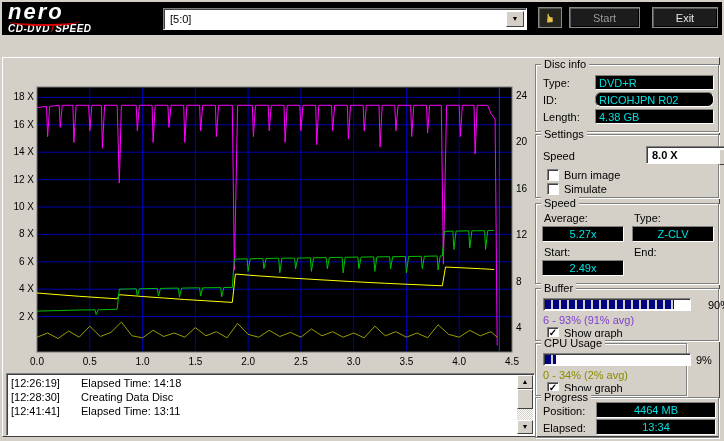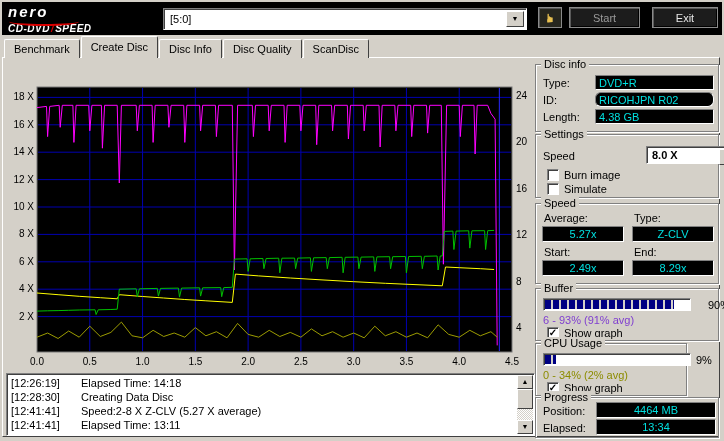--- a/index.html
+++ b/index.html
@@ -1,21 +1,21 @@
 <!DOCTYPE html>
 <html style="--value-text: #00e0e0; --buffer-text: #8040d0; --cpu-text: #8c8c00; --progress-fill: #000082;"><head>
 <meta charset="utf-8">
 <style>
   html,body{margin:0;padding:0;}
   body{width:724px;height:441px;font-family:"Liberation Sans",sans-serif;background:#808080;}
   .window{position:relative;width:724px;height:441px;background:#d4d0c8;box-sizing:border-box;overflow:hidden;}
   
   .titlebar{position:absolute;left:2px;top:2px;width:720px;height:33px;background:#000;}
   .logo{position:absolute;left:6px;top:1px;width:140px;height:31px;color:#fff;}
-  .logo-nero{font-style:italic;font-weight:bold;font-size:15px;line-height:18px;letter-spacing:2px;}
+  .logo-nero{font-style:italic;font-weight:bold;font-size:22px;line-height:18px;letter-spacing:2px;}
   .logo-swoosh{position:absolute;left:1px;top:14px;width:70px;height:7px;border-bottom:2px solid #d80000;border-radius:0 0 100% 100%;}
   .logo-sub{font-style:italic;font-weight:bold;font-size:10px;line-height:11px;margin-top:2px;letter-spacing:0.5px;}
   .logo-slash{color:#d80000;font-weight:bold;padding:0 1px;}
   .drive-combo{position:absolute;left:161px;top:6px;width:362px;height:20px;background:#fff;border-top:1px solid #808080;border-left:1px solid #808080;border-bottom:1px solid #fff;border-right:1px solid #fff;box-shadow:inset 1px 1px 0 #404040;font-size:11px;line-height:18px;color:#000;}
   .combo-bus{position:absolute;left:6px;top:1px;}
   .combo-name{position:absolute;left:64px;top:1px;white-space:nowrap;}
   .combo-btn{position:absolute;right:2px;top:2px;width:16px;height:14px;background:#d4d0c8;border-top:1px solid #fff;border-left:1px solid #fff;border-bottom:1px solid #404040;border-right:1px solid #404040;font-size:7px;line-height:13px;text-align:center;color:#000;}
   .hand-btn{position:absolute;left:536px;top:5px;width:24px;height:21px;background:#26261e;border:1px solid #8a8a8a;box-shadow:inset 1px 1px 0 #555;color:#e8c050;font-size:12px;line-height:18px;text-align:center;padding:0;}
   .hand-glyph{display:inline-block;transform:rotate(-90deg);}
   .dark-btn{position:absolute;top:5px;height:21px;background:#1c1c1c;border:1px solid #8a8a8a;box-shadow:inset 1px 1px 0 #5a5a5a, inset -1px -1px 0 #000;font-size:11px;font-family:"Liberation Sans",sans-serif;}
@@ -65,23 +65,20 @@
     </div>
     <div class="drive-combo">
       <span class="combo-bus">[5:0]</span>
       <span class="combo-btn">▼</span>
     </div>
     <button class="hand-btn"><span class="hand-glyph">☛</span></button>
     <button class="dark-btn start">Start</button>
     <button class="dark-btn exit">Exit</button>
   </div>
 
-  <div class="tabbar">
-    <span class="tab">Benchmark</span><span class="tab active">Create Disc</span><span class="tab">Disc Info</span><span class="tab">Disc Quality</span><span class="tab">ScanDisc</span>
-  </div>
 
   <div class="page">
 
     <svg id="chart-svg" width="528" height="286">
         <rect x="31" y="2" width="475" height="265" fill="#000000" stroke="#787878" stroke-width="1"></rect>
         <text x="31" y="280" text-anchor="middle" font-size="10" font-family="Liberation Sans, sans-serif" fill="#000">0.0</text>
         <line x1="83.77777777777777" y1="3" x2="83.77777777777777" y2="266" stroke="#0000b0" stroke-width="1"></line>
         <text x="83.77777777777777" y="280" text-anchor="middle" font-size="10" font-family="Liberation Sans, sans-serif" fill="#000">0.5</text>
         <line x1="136.55555555555554" y1="3" x2="136.55555555555554" y2="266" stroke="#0000b0" stroke-width="1"></line>
         <text x="136.55555555555554" y="280" text-anchor="middle" font-size="10" font-family="Liberation Sans, sans-serif" fill="#000">1.0</text>
@@ -154,21 +151,20 @@
 
     <div class="group" style="left:532px;top:145px;width:184px;height:81px;">
       <span class="gtitle">Speed</span>
       <span class="lbl" style="left:8px;top:8px;">Average:</span>
       <span class="lbl" style="left:98px;top:8px;">Type:</span>
       <span class="field center" style="left:6px;top:22px;width:82px;height:16px;">5.27x</span>
       <span class="field center" style="left:96px;top:22px;width:82px;height:16px;">Z-CLV</span>
       <span class="lbl" style="left:8px;top:42px;">Start:</span>
       <span class="lbl" style="left:98px;top:42px;">End:</span>
       <span class="field center" style="left:6px;top:56px;width:82px;height:16px;">2.49x</span>
-      <span class="field center" style="left:96px;top:56px;width:82px;height:16px;">8.29x</span>
     </div>
 
     <div class="group" style="left:532px;top:230px;width:184px;height:53px;">
       <span class="gtitle">Buffer</span>
       <span class="pbar" style="left:7px;top:9px;width:148px;height:13px;">
           <span class="pfill" style="width: calc(90% - 2px);"></span>
         </span>
       <span class="lbl" style="left:172px;top:10px;">90%</span>
       <span class="lbl range-buffer" style="left:7px;top:25px;">6 - 93% (91% avg)</span>
       <span class="checkbox checked" style="left:11px;top:38px;">✓</span>
@@ -191,21 +187,20 @@
       <span class="lbl" style="left:7px;top:7px;">Position:</span>
       <span class="field center" style="left:60px;top:4px;width:120px;height:16px;">4464 MB</span>
       <span class="lbl" style="left:7px;top:24px;">Elapsed:</span>
       <span class="field center" style="left:60px;top:21px;width:120px;height:16px;">13:34</span>
     </div>
 
     <div class="log">
       <div class="log-lines">
         <div class="log-line"><span class="log-time">[12:26:19]</span><span>Elapsed Time: 14:18</span></div>
         <div class="log-line"><span class="log-time">[12:28:30]</span><span>Creating Data Disc</span></div>
-        <div class="log-line"><span class="log-time">[12:41:41]</span><span>Speed:2-8 X Z-CLV (5.27 X average)</span></div>
         <div class="log-line"><span class="log-time">[12:41:41]</span><span>Elapsed Time: 13:11</span></div>
       </div>
       <div class="log-sb">
         <div class="sb-btn sb-up">▲</div>
         <div class="sb-thumb"></div>
         <div class="sb-btn sb-down">▼</div>
       </div>
     </div>
 
   </div>

